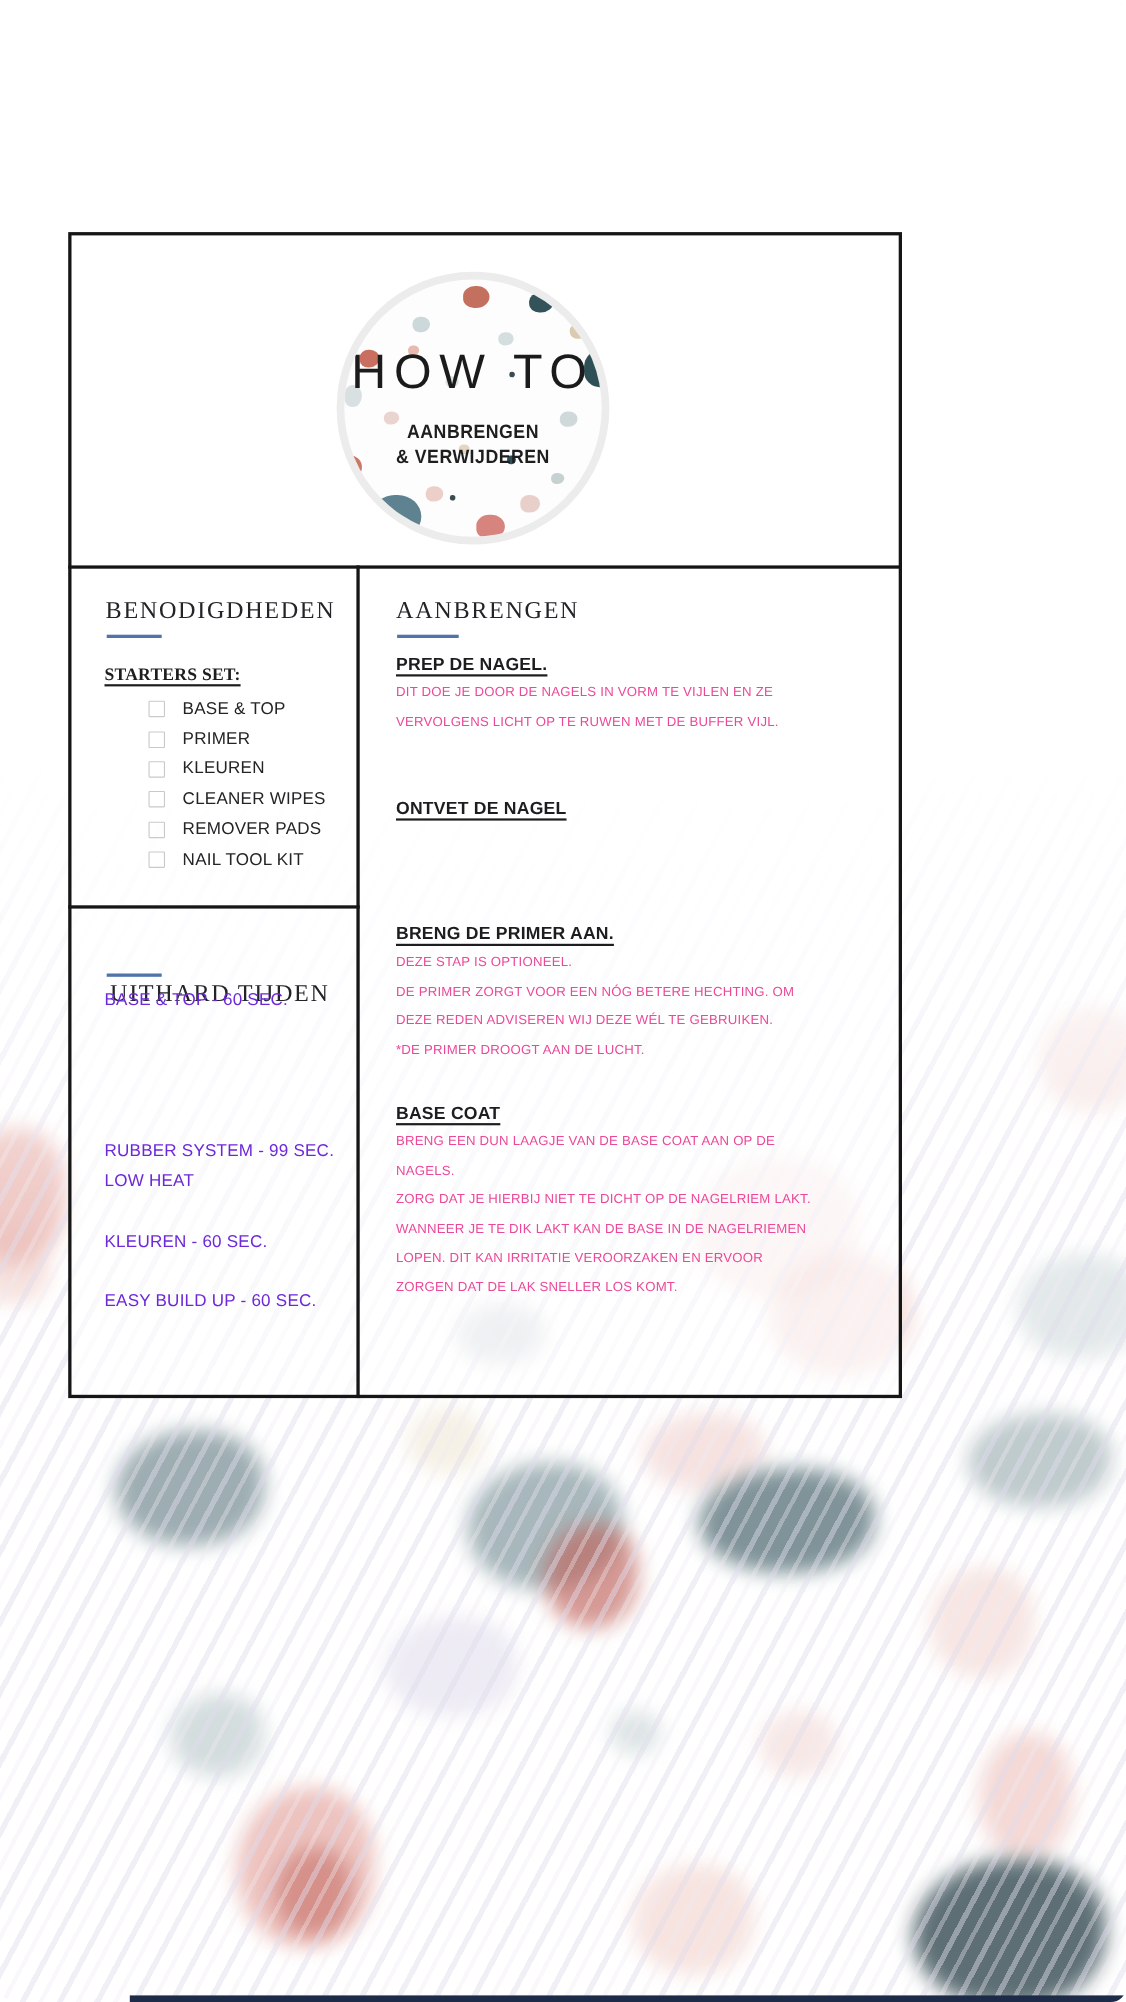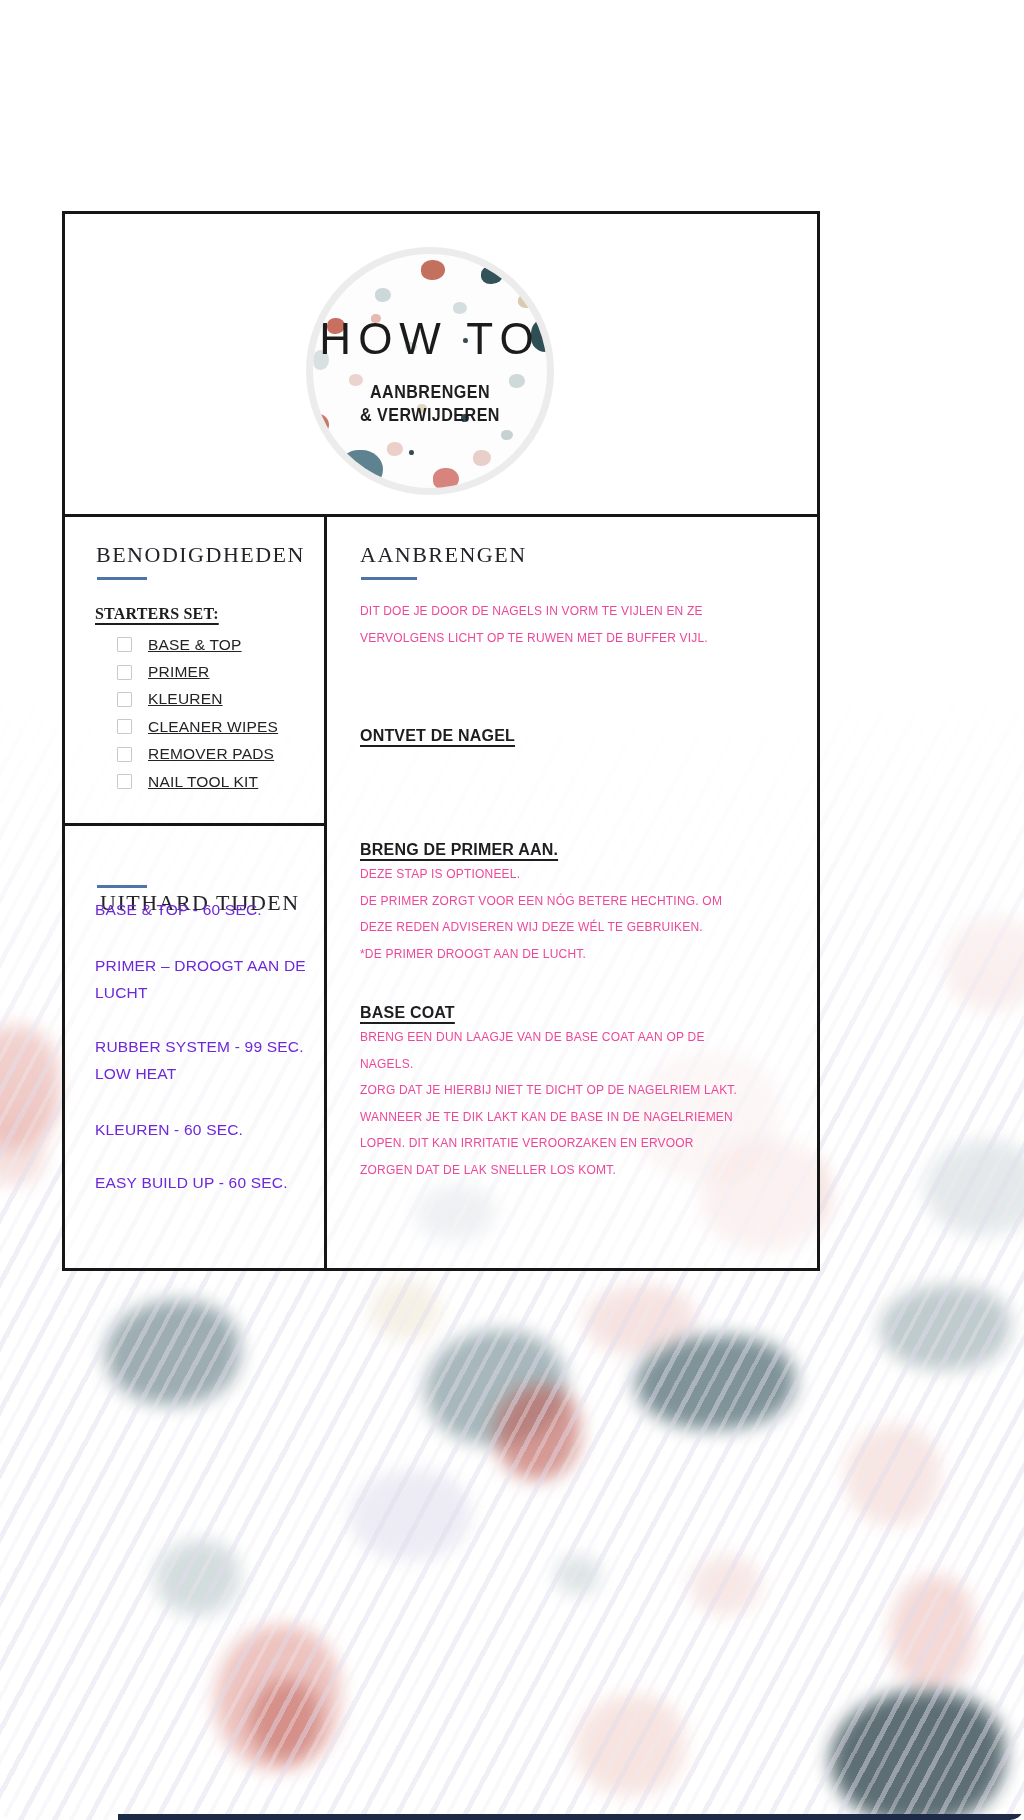--- a/index.html
+++ b/index.html
@@ -29,21 +29,21 @@
   .serif-header{position:absolute;font-family:"Liberation Serif",serif;font-size:22px;
     letter-spacing:1.5px;color:#232328;font-weight:400;}
   .blue-rule{position:absolute;height:3px;background:#4f74a8;}
   
   .bold-underline{font-weight:700;text-decoration:underline;text-underline-offset:4px;
     text-decoration-thickness:2px;font-size:16px;letter-spacing:0.2px;color:#1d1d1f;}
   .body-text{font-size:12px;line-height:26.6px;letter-spacing:0.2px;color:#ec4899;white-space:pre-line;}
   .step{position:absolute;left:360px;width:460px;}
   .step .body-text{margin-top:2px;}
   
-  #checklist{position:absolute;left:117px;top:631px;text-decoration:underline;}
+  #checklist{position:absolute;left:135px;top:631px;}
   .check-row{display:flex;align-items:center;height:27.4px;}
   .checkbox{width:13px;height:13px;border:1.5px solid #c9c9c9;border-radius:1px;background:rgba(255,255,255,0.4);
     margin-right:16px;flex:0 0 auto;}
   .check-label{font-size:15.5px;letter-spacing:0.2px;color:#242427;}
   
   .cure-entry{position:absolute;left:95px;width:225px;font-size:15.5px;line-height:27px;
     letter-spacing:0.2px;color:#6d28d9;white-space:pre-line;}
   #bottom-bar{position:absolute;left:118px;top:1814px;width:906px;height:6px;background:#1d2b49;}
 </style>
 </head>
@@ -140,31 +140,30 @@
     </div>
     <div class="check-row">
       <span class="checkbox"></span>
       <span class="check-label">NAIL TOOL KIT</span>
     </div>
   </div>
 
   <div class="serif-header" style="left:100px;top:851px;margin-top:39px;">UITHARD TIJDEN</div>
   <div class="blue-rule" style="left:97px;top:885px;width:50px;"></div>
   <div class="cure-entry" style="top:896px;">BASE &amp; TOP - 60 SEC.</div>
-  <div class="cure-entry" style="top:952px;">PRIMER – DROOGT AAN DE
-LUCHT</div>
   <div class="cure-entry" style="top:1033px;">RUBBER SYSTEM - 99 SEC.
 LOW HEAT</div>
   <div class="cure-entry" style="top:1116px;">KLEUREN - 60 SEC.</div>
   <div class="cure-entry" style="top:1169px;">EASY BUILD UP - 60 SEC.</div>
 
   <div class="serif-header" style="left:360px;top:542px;">AANBRENGEN</div>
   <div class="blue-rule" style="left:361px;top:577px;width:56px;"></div>
 
   <div class="step" style="top:596px;">
+    <div class="bold-underline">PREP DE NAGEL.</div>
     <div class="body-text">DIT DOE JE DOOR DE NAGELS IN VORM TE VIJLEN EN ZE
 VERVOLGENS LICHT OP TE RUWEN MET DE BUFFER VIJL.</div>
   </div>
 
   <div class="step" style="top:727px;">
     <div class="bold-underline">ONTVET DE NAGEL</div>
   </div>
 
   <div class="step" style="top:1004px;">
     <div class="bold-underline">BASE COAT</div>

